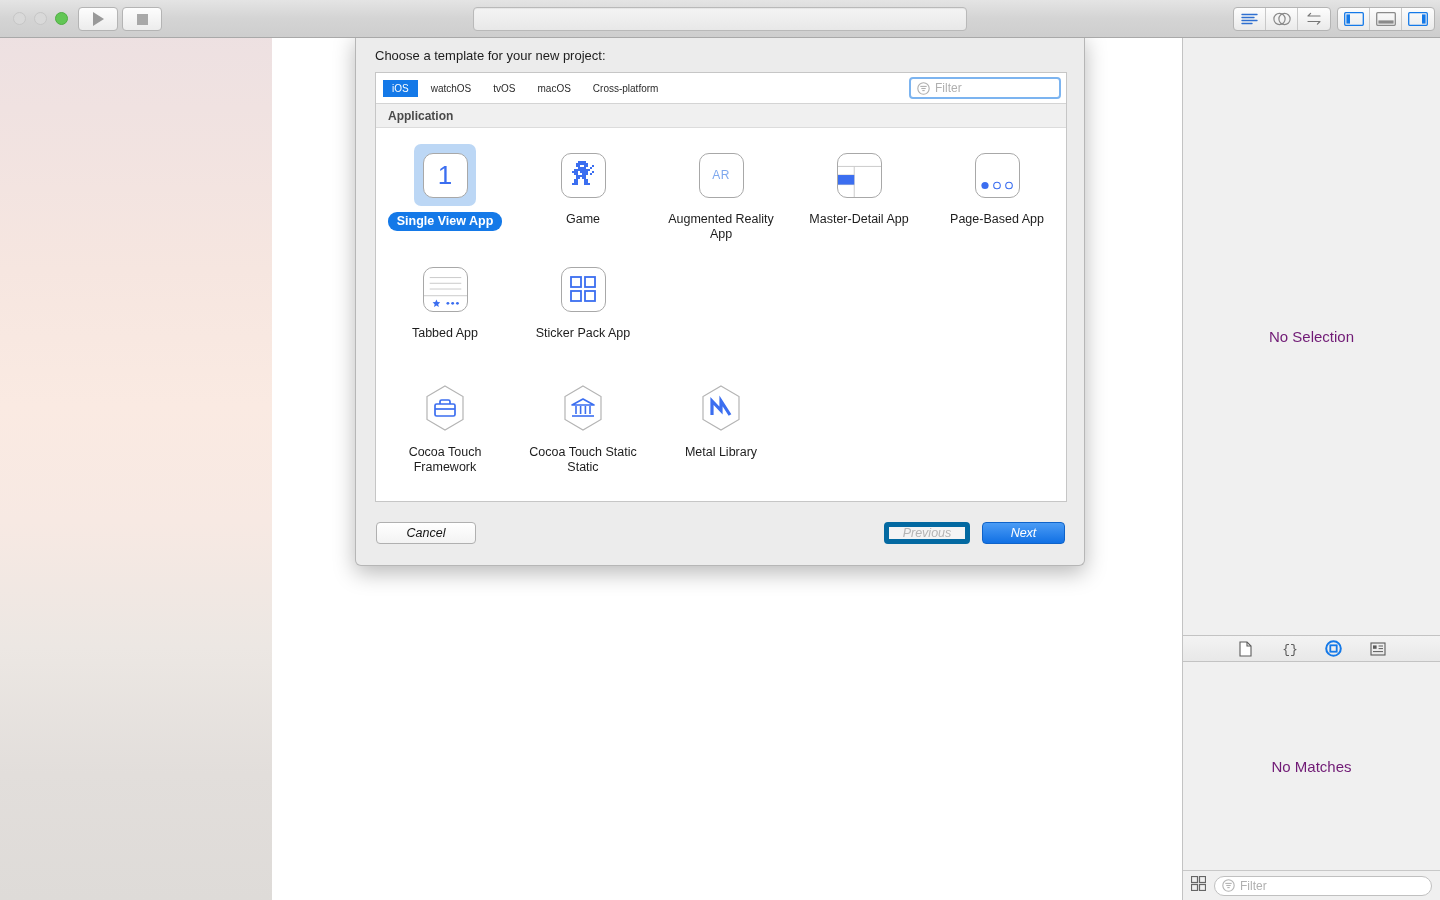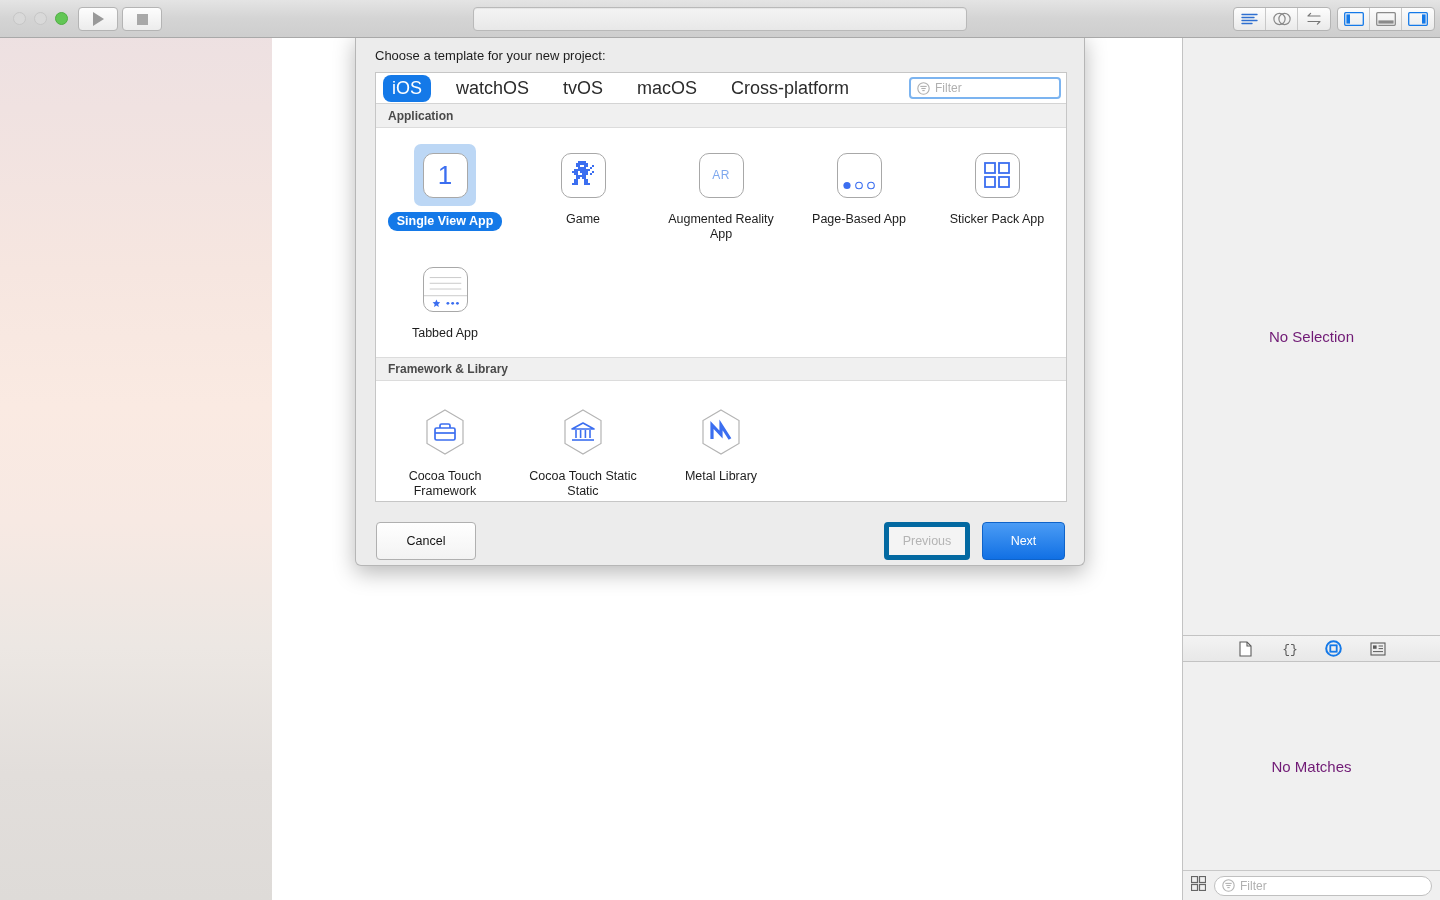--- a/index.html
+++ b/index.html
@@ -148,22 +148,22 @@
     background: #ffffff; border: 1px solid #c6c6c6;
     overflow: hidden;
   }
 
   #platform-bar {
     height: 31px; border-bottom: 1px solid #d4d4d4;
     display: flex; align-items: center; padding: 0 7px;
     background: #fff; position: relative;
   }
   .plat {
-    font-size: 18px; color: #2b2b2b; padding: 3px 9px; border-radius: 8px;
-    margin-right: 16px; white-space: nowrap;
+    font-size: 10px; color: #2b2b2b; padding: 3px 9px; border-radius: 0;
+    margin-right: 4px; white-space: nowrap;
   }
   .plat.active { background: #1479e8; color: #fff; font-weight: 500; }
 
   #filter-top {
     position: absolute; right: 5px; top: 4px; width: 152px; height: 22px;
     border-radius: 4px; border: 2px solid #7cb4f0; background: #fff;
     display: flex; align-items: center; gap: 5px; padding: 0 6px;
   }
 
   .section-head {
@@ -201,22 +201,22 @@
     width: 45px; height: 45px; border-radius: 10px;
     border: 1px solid #a8a8a8; background: #fff;
     display: flex; align-items: center; justify-content: center;
     overflow: hidden; position: relative;
   }
 
   #fw-grid { padding-top: 14px; }
 
   
   .btn {
-    position: absolute; height: 38px; border-radius: 4px;
-    font-size: 12.5px; display: flex; align-items: center; justify-content: center;
+    position: absolute; height: 22px; border-radius: 4px;
+    font-size: 12.5px; display: flex; align-items: center; justify-content: center; font-style: italic;
   }
   #cancel-btn {
     left: 375px; top: 522px; width: 100px;
     background: linear-gradient(to bottom, #ffffff, #f3f3f3);
     border: 1px solid #b0b0b0; color: #141414;
   }
   #previous-btn {
     left: 883px; top: 522px; width: 86px;
     background: #f4f4f4; border: 5px solid #0369a1; color: #b4b4b4;
   }
@@ -438,48 +438,46 @@
       <div class="tile">
         <div class="tile-icon-wrap">
           <div class="icon-rr">
             <span style="font-size:12px;color:#7ea8ee;letter-spacing:.5px;font-weight:400;">AR</span>
           </div>
         </div>
         <div class="tile-label">Augmented Reality App</div>
       </div>
 
 
+      <div class="tile">
+        <div class="tile-icon-wrap">
+          <div class="icon-rr">
+            <svg width="45" height="45" viewBox="0 0 45 45">
+              <line x1="0" y1="13" x2="45" y2="13" stroke="#c8c8c8" stroke-width="1"></line>
+              <line x1="17" y1="13" x2="17" y2="45" stroke="#c8c8c8" stroke-width="1"></line>
+              <line x1="0" y1="22" x2="17" y2="22" stroke="#c8c8c8" stroke-width="1"></line>
+              <line x1="0" y1="32" x2="17" y2="32" stroke="#c8c8c8" stroke-width="1"></line>
+              <rect x="0" y="22" width="17" height="10" fill="#3b6ef0"></rect>
+            </svg>
+          </div>
+        </div>
+        <div class="tile-label">Master-Detail App</div>
+      </div>
 
       <div class="tile">
         <div class="tile-icon-wrap">
           <div class="icon-rr">
             <svg width="34" height="9" viewBox="0 0 34 9" style="margin-top:20px">
                 <circle cx="5" cy="4.5" r="3.6" fill="#3b6ef0"></circle>
                 <circle cx="17" cy="4.5" r="3.3" fill="none" stroke="#3b6ef0" stroke-width="1.1"></circle>
                 <circle cx="29" cy="4.5" r="3.3" fill="none" stroke="#3b6ef0" stroke-width="1.1"></circle>
               </svg>
           </div>
         </div>
         <div class="tile-label">Page-Based App</div>
-      </div>
-
-      <div class="tile">
-        <div class="tile-icon-wrap">
-          <div class="icon-rr">
-            <svg width="26" height="26" viewBox="0 0 26 26">
-                <g fill="none" stroke="#3b6ef0" stroke-width="1.8">
-                  <rect x="1" y="1" width="10" height="10"></rect>
-                  <rect x="15" y="1" width="10" height="10"></rect>
-                  <rect x="1" y="15" width="10" height="10"></rect>
-                  <rect x="15" y="15" width="10" height="10"></rect>
-                </g>
-              </svg>
-          </div>
-        </div>
-        <div class="tile-label">Sticker Pack App</div>
       </div>
 
       <div class="tile">
         <div class="tile-icon-wrap">
           <div class="icon-rr">
             <svg width="45" height="45" viewBox="0 0 45 45">
               <g stroke="#c8c8c8" stroke-width="1">
                 <line x1="6" y1="10" x2="39" y2="10"></line>
                 <line x1="6" y1="16" x2="39" y2="16"></line>
                 <line x1="6" y1="22" x2="39" y2="22"></line>
@@ -488,25 +486,40 @@
               <path d="M13 33l1.2 2.6 2.8.3-2.1 2 .6 2.8-2.5-1.4-2.5 1.4.6-2.8-2.1-2 2.8-.3z" fill="#3b6ef0"></path>
               <circle cx="25" cy="37" r="1.5" fill="#3b6ef0"></circle>
               <circle cx="30" cy="37" r="1.5" fill="#3b6ef0"></circle>
               <circle cx="35" cy="37" r="1.5" fill="#3b6ef0"></circle>
             </svg>
           </div>
         </div>
         <div class="tile-label">Tabbed App</div>
       </div>
 
+      <div class="tile">
+        <div class="tile-icon-wrap">
+          <div class="icon-rr">
+            <svg width="26" height="26" viewBox="0 0 26 26">
+                <g fill="none" stroke="#3b6ef0" stroke-width="1.8">
+                  <rect x="1" y="1" width="10" height="10"></rect>
+                  <rect x="15" y="1" width="10" height="10"></rect>
+                  <rect x="1" y="15" width="10" height="10"></rect>
+                  <rect x="15" y="15" width="10" height="10"></rect>
+                </g>
+              </svg>
+          </div>
+        </div>
+        <div class="tile-label">Sticker Pack App</div>
+      </div>
+
 
       <div class="tile"></div>
     </div>
 
-    <div class="section-head">Framework &amp; Library</div>
 
     <div class="grid" id="fw-grid">
 
       <div class="tile">
         <div class="tile-icon-wrap">
           <svg width="52" height="52" viewBox="0 0 52 52">
             <polygon points="26,4 44,14.5 44,37.5 26,48 8,37.5 8,14.5" fill="none" stroke="#b4b4b4" stroke-width="1.2"></polygon>
             <rect x="16" y="22" width="20" height="12" rx="1.6" fill="none" stroke="#3b6ef0" stroke-width="1.7"></rect>
             <path d="M21 22v-2.4a1.6 1.6 0 0 1 1.6-1.6h6.8a1.6 1.6 0 0 1 1.6 1.6V22" fill="none" stroke="#3b6ef0" stroke-width="1.7"></path>
             <line x1="16" y1="27" x2="36" y2="27" stroke="#3b6ef0" stroke-width="1.7"></line>

